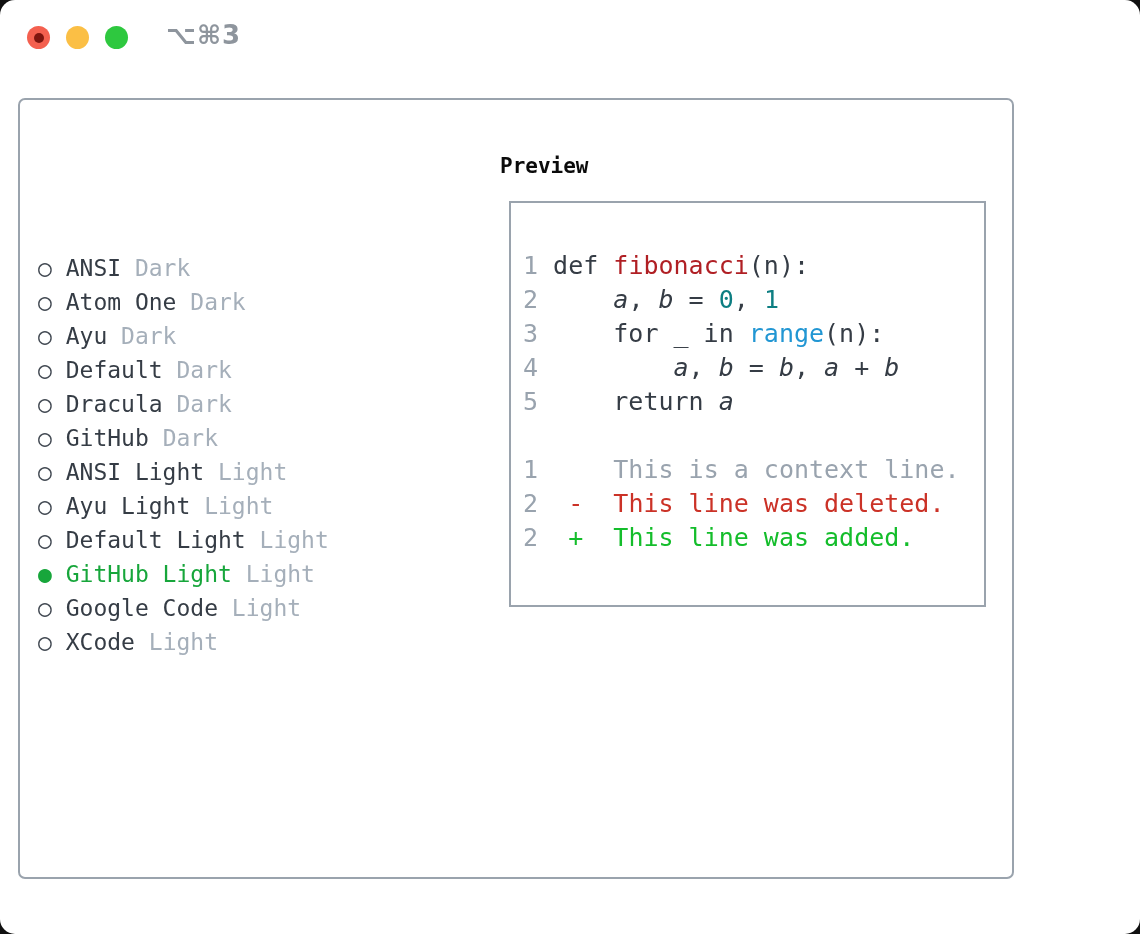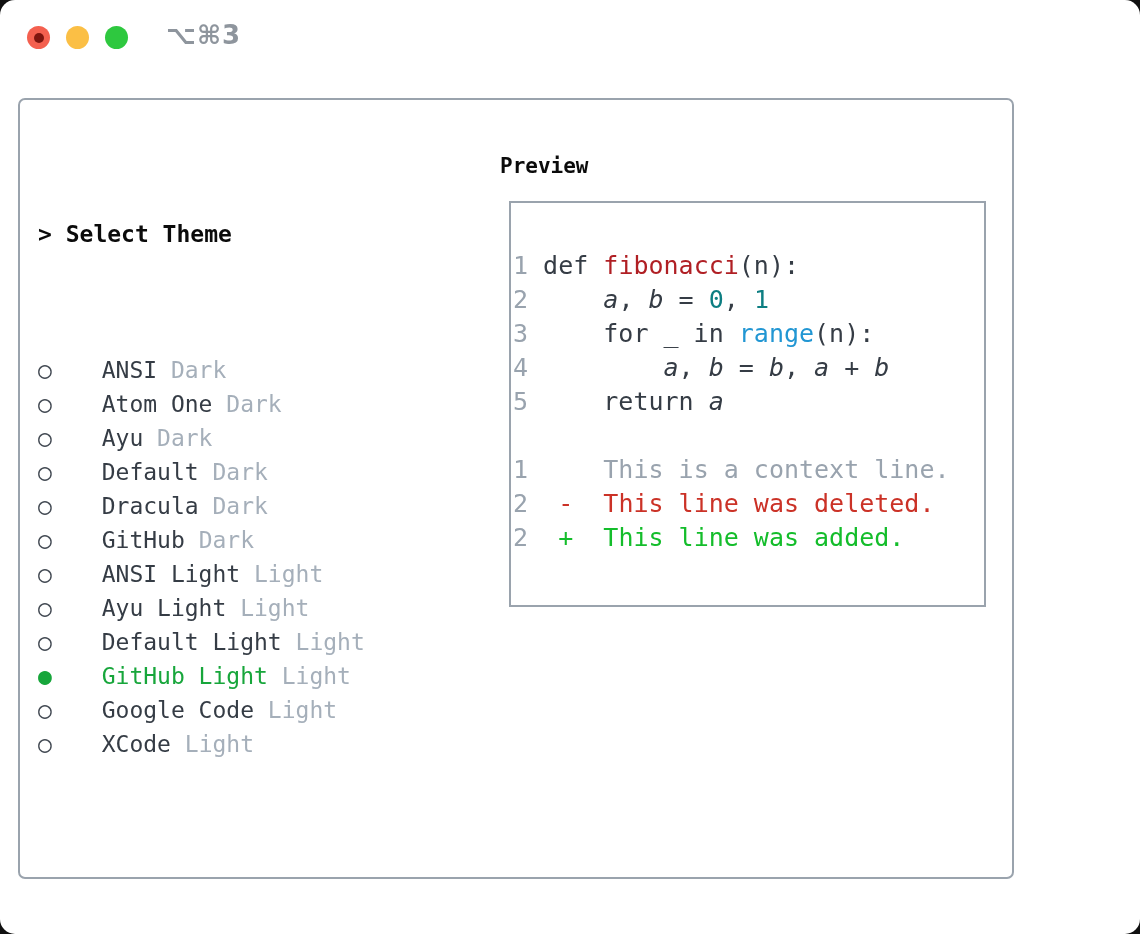--- a/index.html
+++ b/index.html
@@ -32,35 +32,35 @@
   }
   
   .left-col{
     position:absolute;left:18px;top:49px;width:440px;
     font-size:23px;line-height:34px;white-space:pre;color:var(--text-dark,#353c45);
   }
   .row{white-space:pre;}
   .marker{display:inline-block;width:2ch;color:#454c55;}
   .hdr{font-weight:bold;color:var(--heading,#0b0b0b);}
   .hdr .marker{color:var(--heading,#0b0b0b);font-weight:bold;}
-  .name{color:var(--text-dark,#353c45);margin-left:36px;}
+  .name{color:var(--text-dark,#353c45);}
   .variant{color:var(--muted,#a5afba);}
   .selected .marker,.selected .name{color:var(--accent-green,#17a63b);}
   .spacer{height:34px;}
   
   .preview-title{
     position:absolute;left:480px;top:49px;font-size:21px;line-height:34px;
     font-weight:bold;color:var(--heading,#0b0b0b);
   }
   .preview-box{
     position:absolute;left:489px;top:101px;width:473px;height:402px;
     border:2px solid var(--border,#9aa3ad);background:#fff;overflow:hidden;
   }
   .preview-box pre{
-    margin:0;padding:46px 0 0 2px;
+    margin:0;padding:46px 0 0 12px;
     font-family:"DejaVu Sans Mono","Liberation Mono",monospace;
     font-size:25px;line-height:34px;color:var(--text-dark,#353c45);
   }
   .lnum{color:var(--line-num,#99a3ae);}
   .c-code{color:var(--text-dark,#353c45);}
   .c-func{color:var(--func-red,#b01f24);}
   .c-num{color:var(--num-teal,#0d7e82);}
   .c-call{color:var(--call-blue,#2196d3);}
   .c-var{color:var(--text-dark,#353c45);font-style:italic;}
   .c-ctx{color:var(--line-num,#99a3ae);}
@@ -77,21 +77,20 @@
       <span class="inner-dot"></span>
     </span>
     <span class="light yellow"></span>
     <span class="light green"></span>
     <span class="window-title">⌥⌘3</span>
   </div>
 
   <div class="main-box">
 
     <div class="left-col">
-      <div class="row hdr"><span class="marker">&gt;</span><span>Select Theme</span></div>
 
       <div id="theme-list"><div class="row"><span class="marker">○</span><span class="name">ANSI</span><span class="variant"> Dark</span></div><div class="row"><span class="marker">○</span><span class="name">Atom One</span><span class="variant"> Dark</span></div><div class="row"><span class="marker">○</span><span class="name">Ayu</span><span class="variant"> Dark</span></div><div class="row"><span class="marker">○</span><span class="name">Default</span><span class="variant"> Dark</span></div><div class="row"><span class="marker">○</span><span class="name">Dracula</span><span class="variant"> Dark</span></div><div class="row"><span class="marker">○</span><span class="name">GitHub</span><span class="variant"> Dark</span></div><div class="row"><span class="marker">○</span><span class="name">ANSI Light</span><span class="variant"> Light</span></div><div class="row"><span class="marker">○</span><span class="name">Ayu Light</span><span class="variant"> Light</span></div><div class="row"><span class="marker">○</span><span class="name">Default Light</span><span class="variant"> Light</span></div><div class="row selected"><span class="marker">●</span><span class="name">GitHub Light</span><span class="variant"> Light</span></div><div class="row"><span class="marker">○</span><span class="name">Google Code</span><span class="variant"> Light</span></div><div class="row"><span class="marker">○</span><span class="name">XCode</span><span class="variant"> Light</span></div></div>
 
       <div class="spacer"></div>
 
       
 
       
 
       

